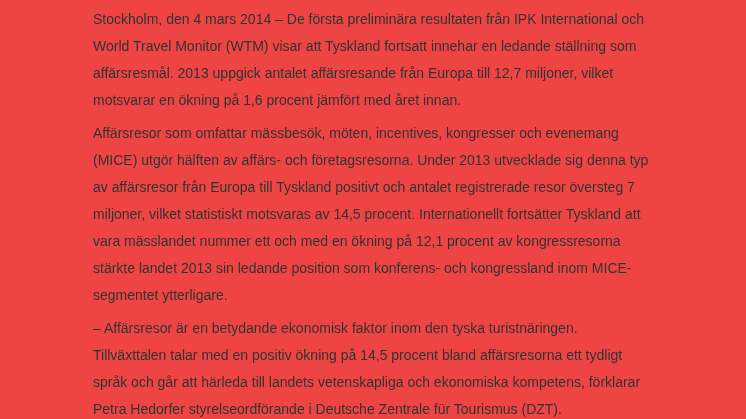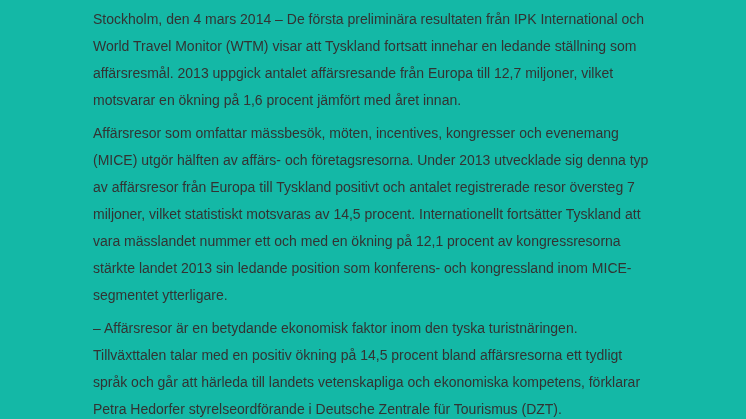--- a/index.html
+++ b/index.html
@@ -8,21 +8,21 @@
     background: #ffffff;
     width: 746px;
     height: 419px;
     overflow: hidden;
   }
   .page {
     box-sizing: border-box;
     width: 746px;
     height: 419px;
     padding: 6px 80px 0 93px;
-    background: #14b8a6;
+    background: #ef4444;
   }
   .para {
     margin: 0 0 6px 0;
     font-family: "Liberation Sans", "DejaVu Sans", sans-serif;
     font-size: 14px;
     line-height: 27px;
     color: #333333;
     white-space: pre;
     letter-spacing: 0;
   }

